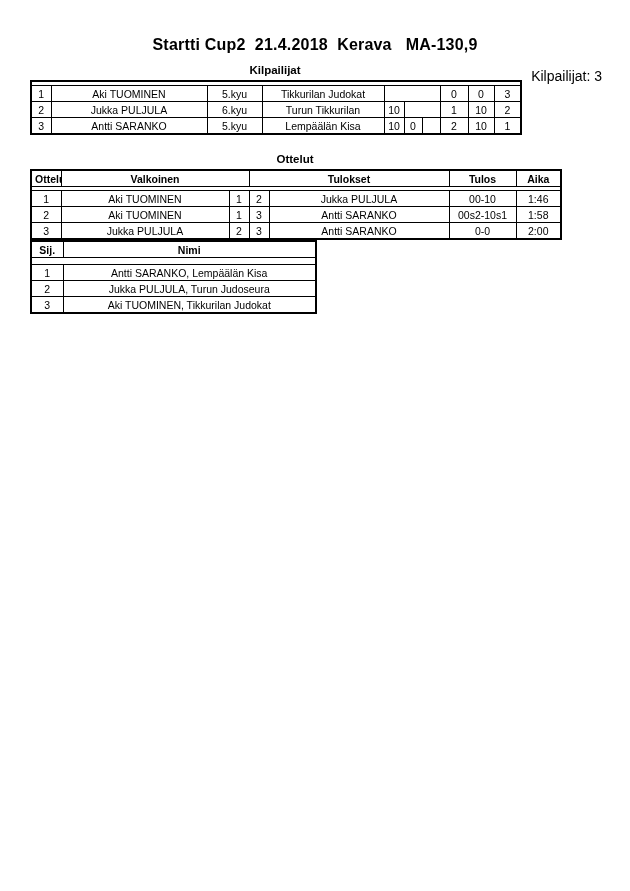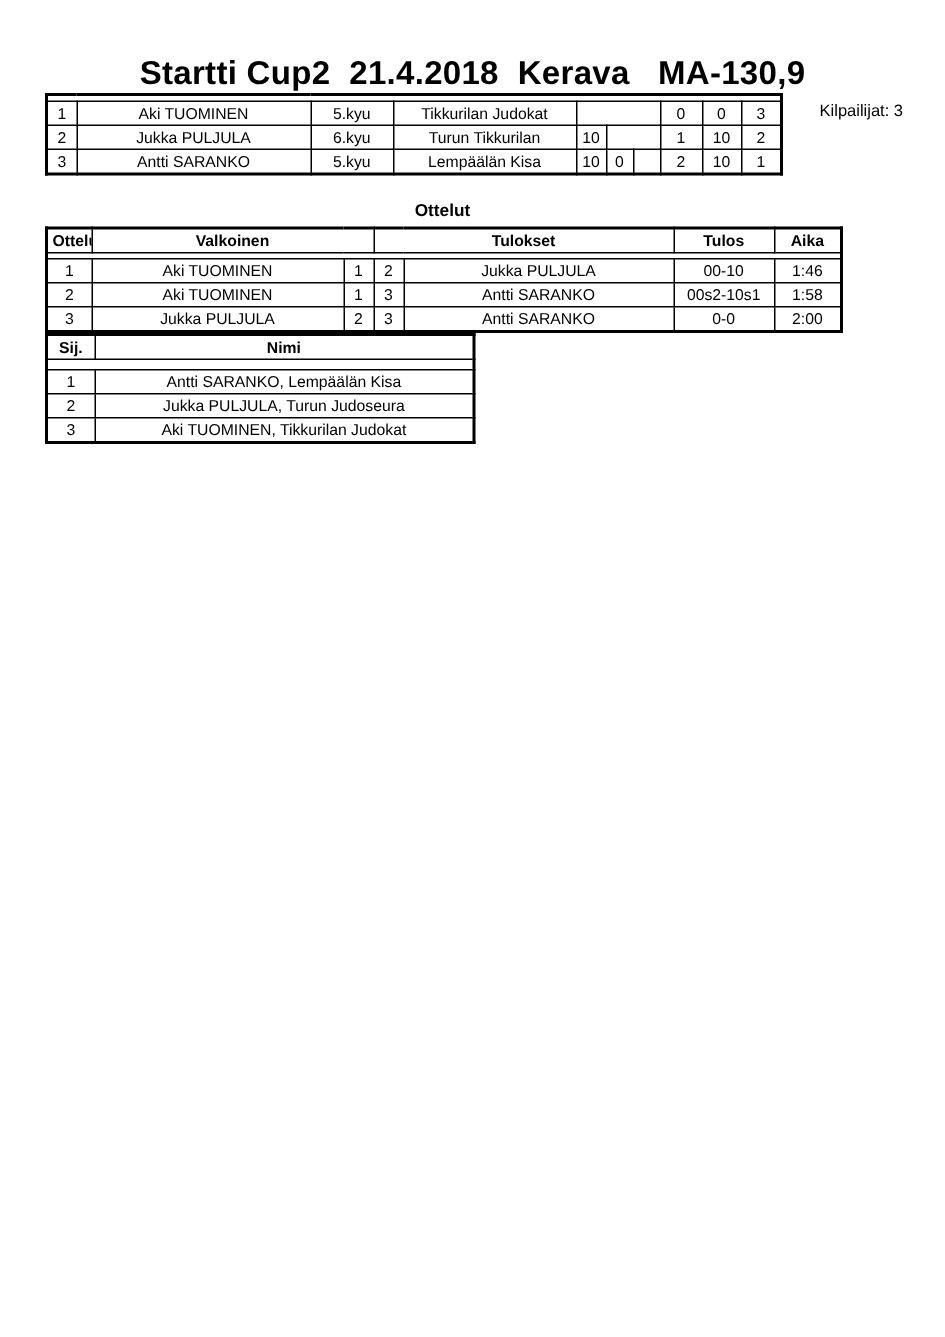--- a/index.html
+++ b/index.html
@@ -7,37 +7,37 @@
     position:relative;
     width:630px; height:891px;
     background:#ffffff;
     font-family:"Liberation Sans", sans-serif;
     color:#000;
     overflow:hidden;
   }
   .main-title {
     padding-top:36px;
     text-align:center;
-    font-size:22px;
+    font-size:16px;
     font-weight:bold;
     white-space:pre;
     letter-spacing:0.2px;
   }
   .section-title {
     text-align:center;
     font-size:11.5px;
     font-weight:bold;
   }
   .sec-kilpailijat { width:490px; margin:10px 0 4px 30px; }
   .sec-ottelut    { width:530px; margin:18px 0 4px 30px; }
   .sec-tulokset   { width:285px; margin:18px 0 4px 30px; }
   .count-label {
     position:absolute;
     top:68px; right:28px;
-    font-size:11px;
+    font-size:14px;
   }
   table {
     border-collapse:collapse;
     table-layout:fixed;
     border:2px solid #000;
     margin-left:30px;
   }
   .t-kilpailijat { width:490px; }
   .t-ottelut     { width:530px; }
   .t-tulokset    { width:285px; }
@@ -61,20 +61,21 @@
 </style>
 </head>
 <body>
 
 <div class="page">
 
   <div class="main-title">Startti Cup2  21.4.2018  Kerava   MA-130,9</div>
 
   <div class="count-label">Kilpailijat: 3</div>
 
+  <div class="section-title sec-kilpailijat">Kilpailijat</div>
 
   <table class="t-kilpailijat">
     <colgroup>
       <col style="width:20px">
         <col style="width:156px">
         <col style="width:55px">
         <col style="width:122px">
       <col style="width:20px">
         <col style="width:18px">
         <col style="width:18px">

